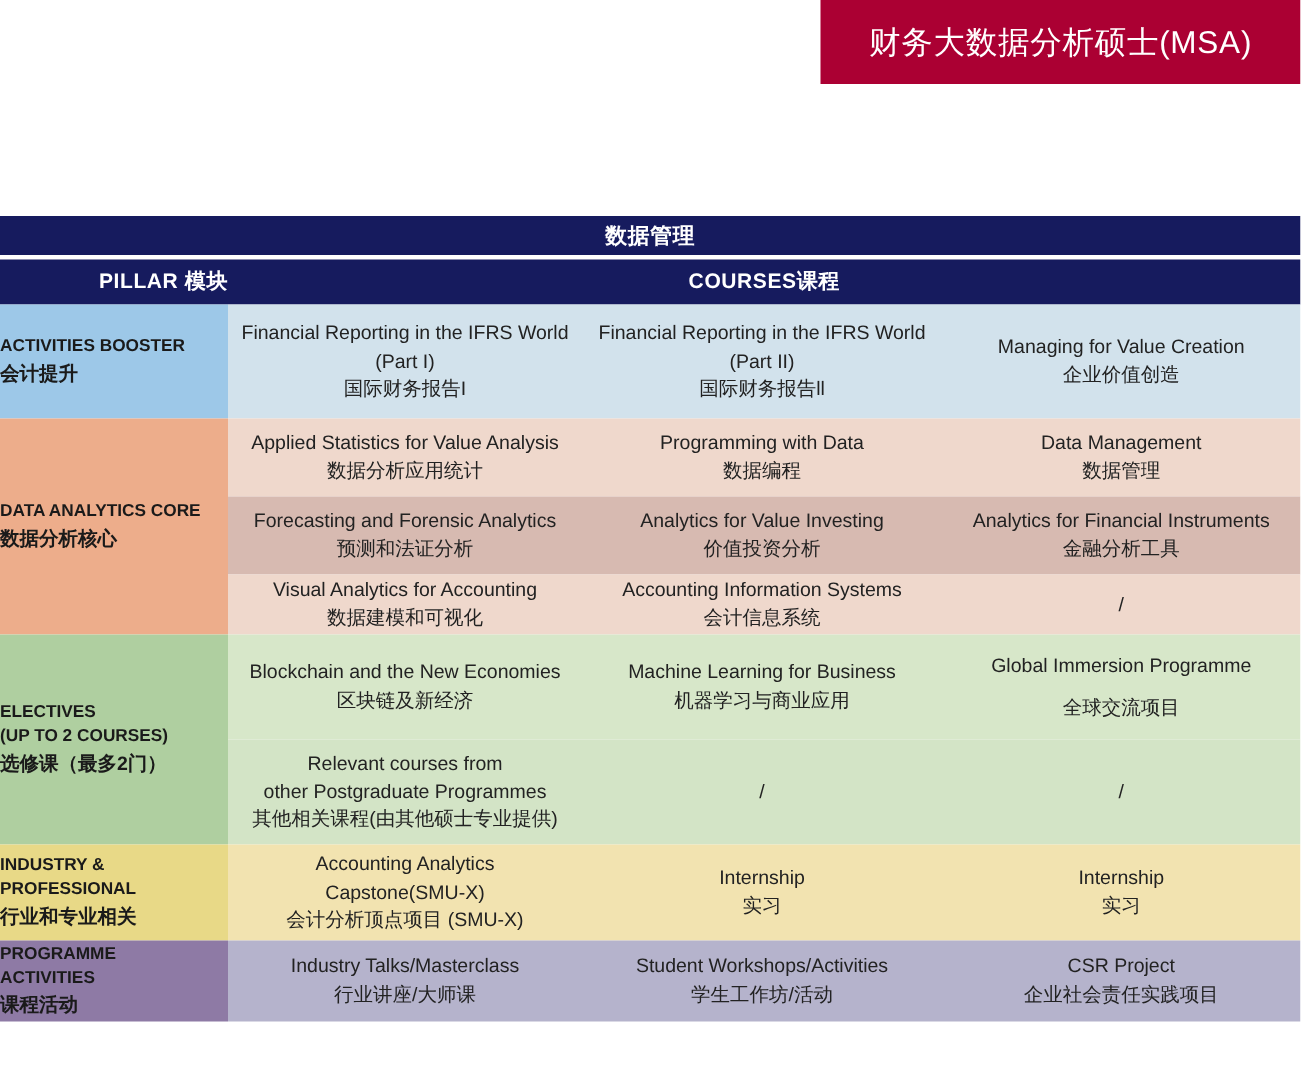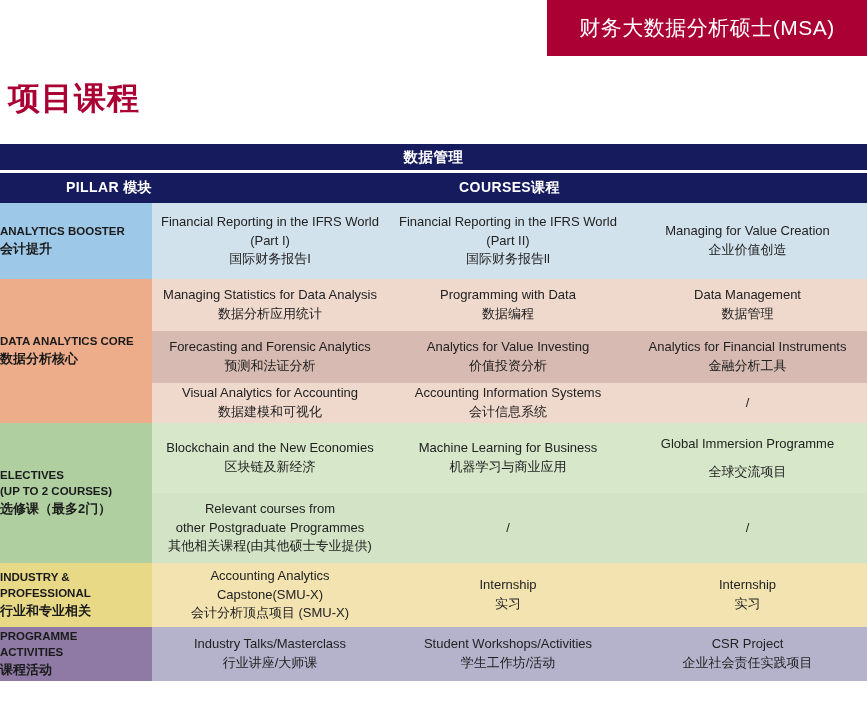--- a/index.html
+++ b/index.html
@@ -154,21 +154,20 @@
   .pillar.p-purple { color: #1a1a1a; margin-left: 20px; }
 </style>
 </head>
 <body>
 
 <div class="banner-row">
   <div class="banner">财务大数据分析硕士(MSA)</div>
 </div>
 
 <div class="intro">
-  <div class="intro-title">项目课程</div>
 </div>
 
 <table class="course-table">
   <colgroup>
     <col class="c-pillar">
       <col class="c-c1">
       <col class="c-c2">
       <col class="c-c3">
   </colgroup>
   <thead>
@@ -180,21 +179,21 @@
     </tr>
     <tr>
       <th class="hdr-sub-cell hdr-pillar">PILLAR 模块</th>
       <th class="hdr-sub-cell hdr-courses" colspan="3">COURSES课程</th>
     </tr>
   </thead>
   <tbody>
 
     <tr>
       <td class="pillar p-blue" rowspan="1">
-        <span>ANALYTICS BOOSTER</span>
+        <span>ACTIVITIES BOOSTER</span>
         <span class="cn">会计提升</span>
       </td>
       <td class="course b-blue" style="height:76px">
         <span>Financial Reporting in the IFRS World</span>
         <span class="cn">(Part I)</span>
         <span class="cn">国际财务报告I</span>
       </td>
       <td class="course b-blue">
         <span>Financial Reporting in the IFRS World</span>
         <span class="cn">(Part II)</span>
@@ -205,21 +204,21 @@
         <span class="cn">企业价值创造</span>
       </td>
     </tr>
 
     <tr>
       <td class="pillar p-orange" rowspan="3">
         <span>DATA ANALYTICS CORE</span>
         <span class="cn">数据分析核心</span>
       </td>
       <td class="course b-or-1" style="height:52px">
-        <span>Managing Statistics for Data Analysis</span>
+        <span>Applied Statistics for Value Analysis</span>
         <span class="cn">数据分析应用统计</span>
       </td>
       <td class="course b-or-1">
         <span>Programming with Data</span>
         <span class="cn">数据编程</span>
       </td>
       <td class="course b-or-1">
         <span>Data Management</span>
         <span class="cn">数据管理</span>
       </td>

